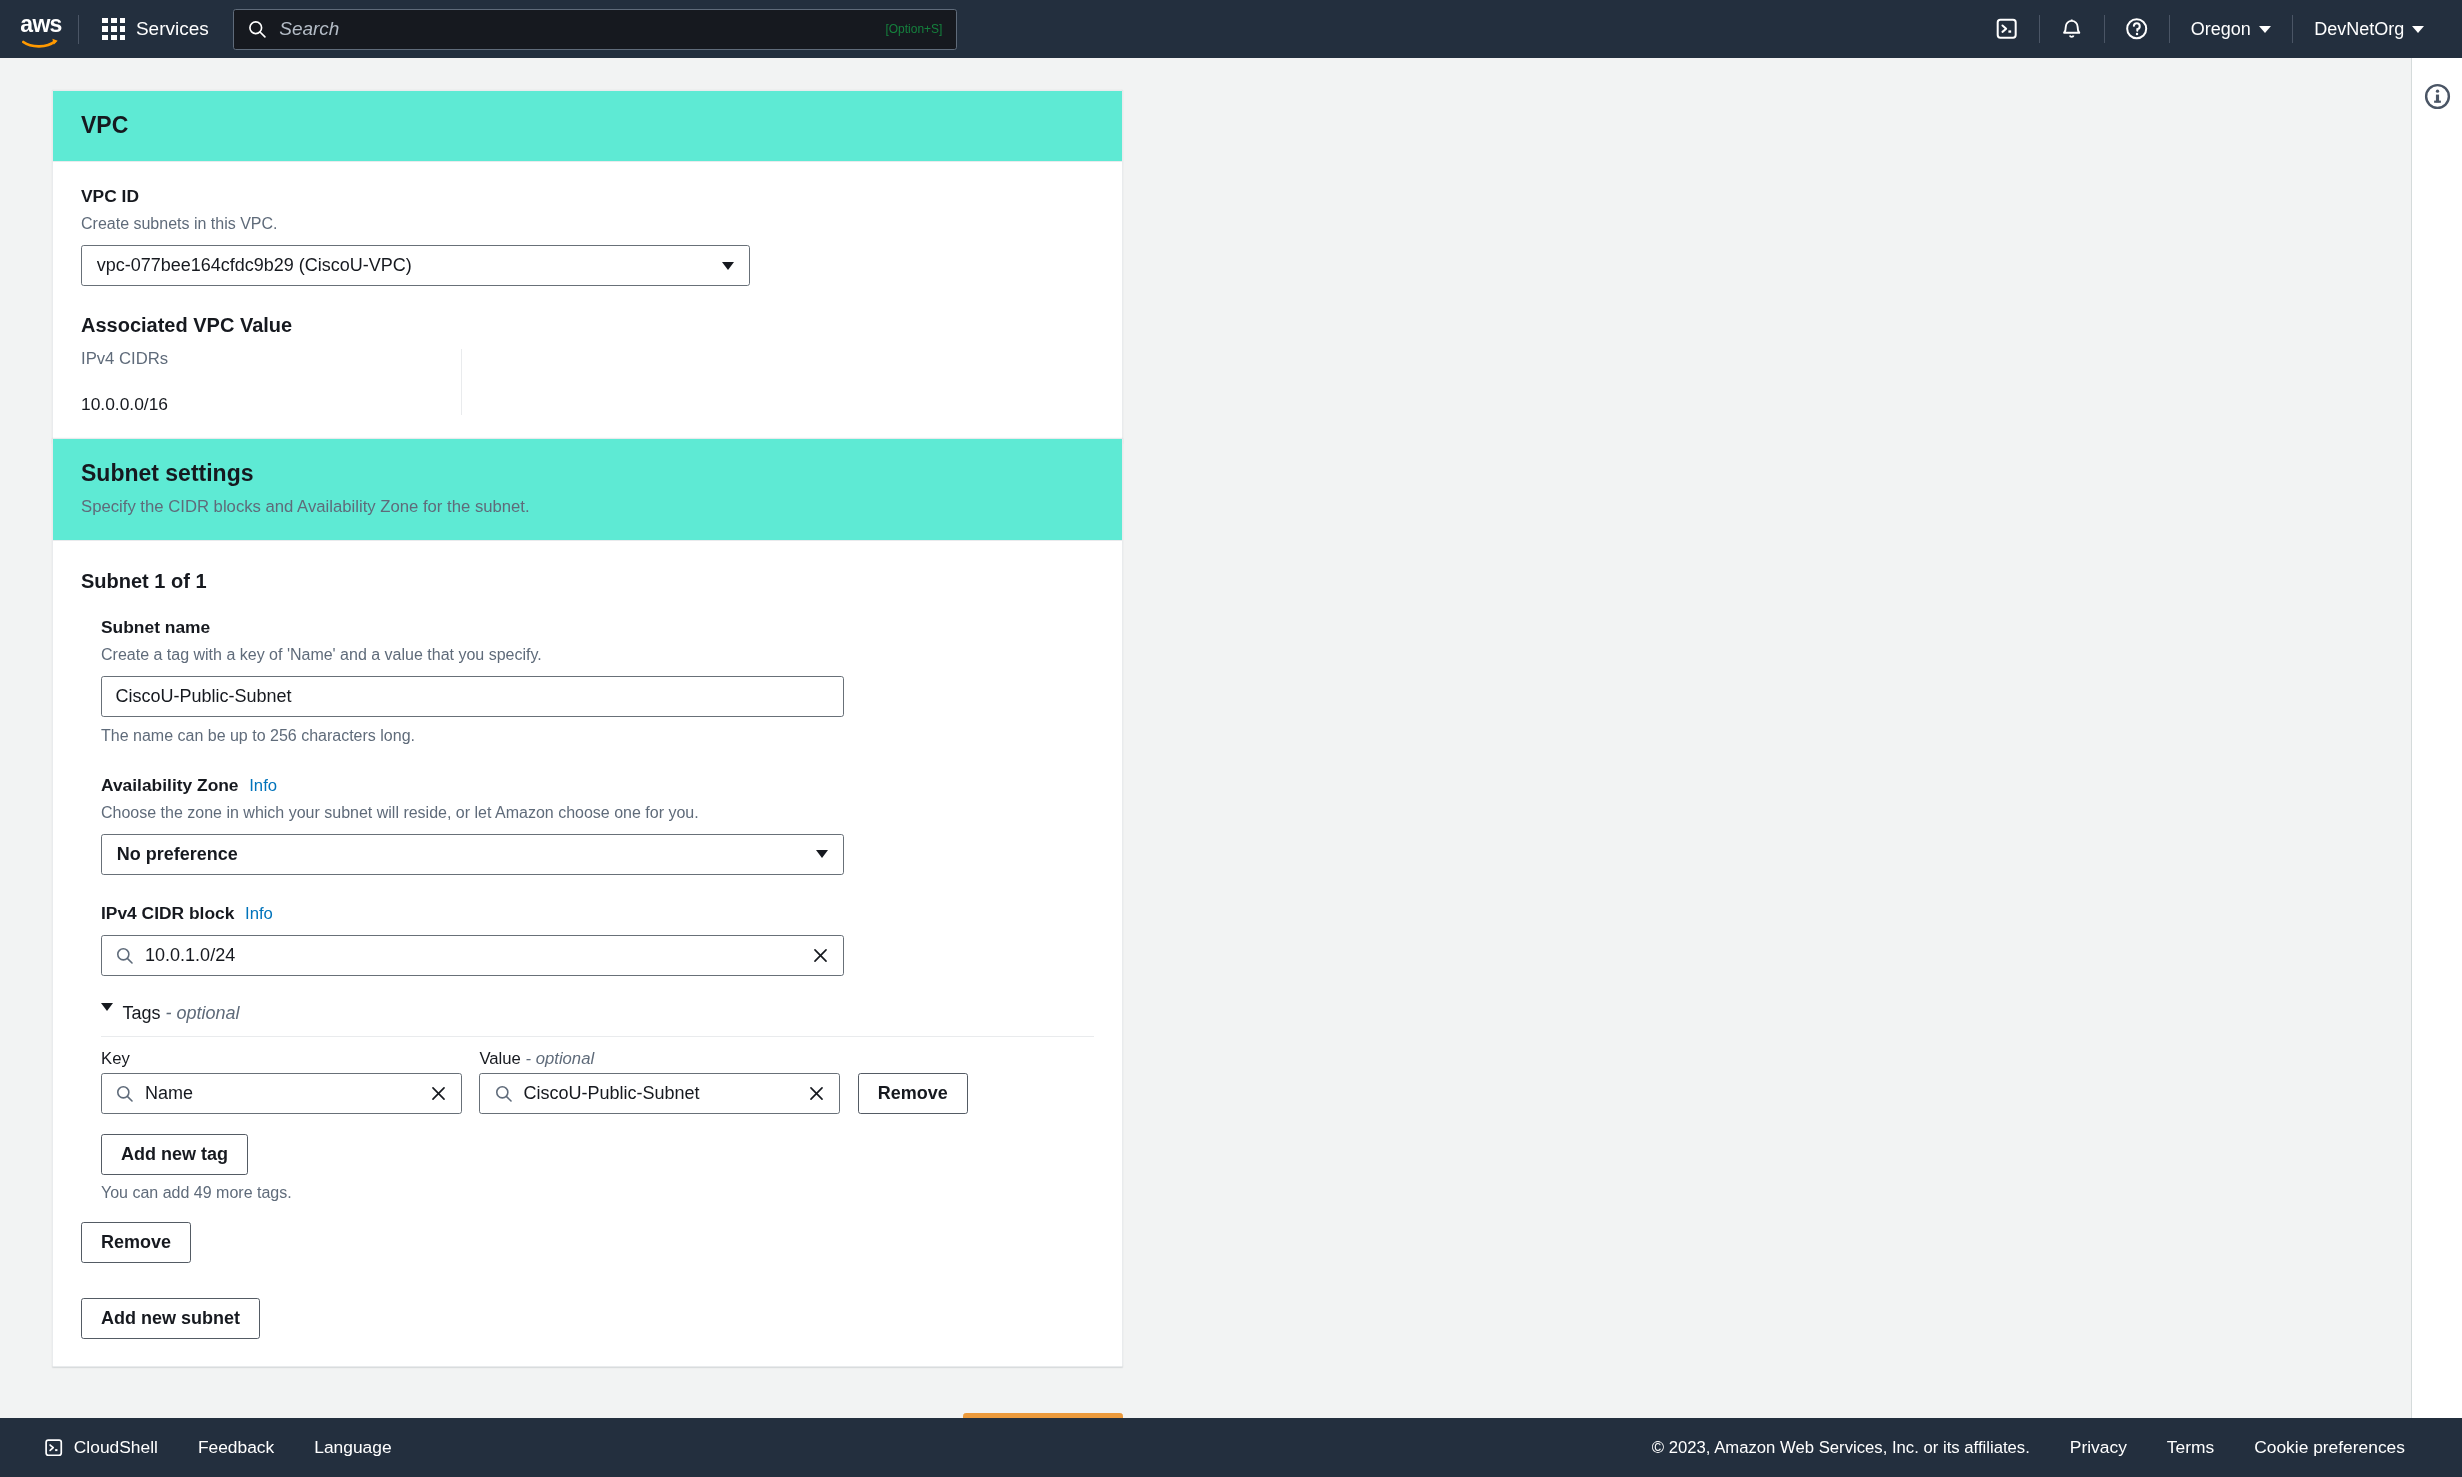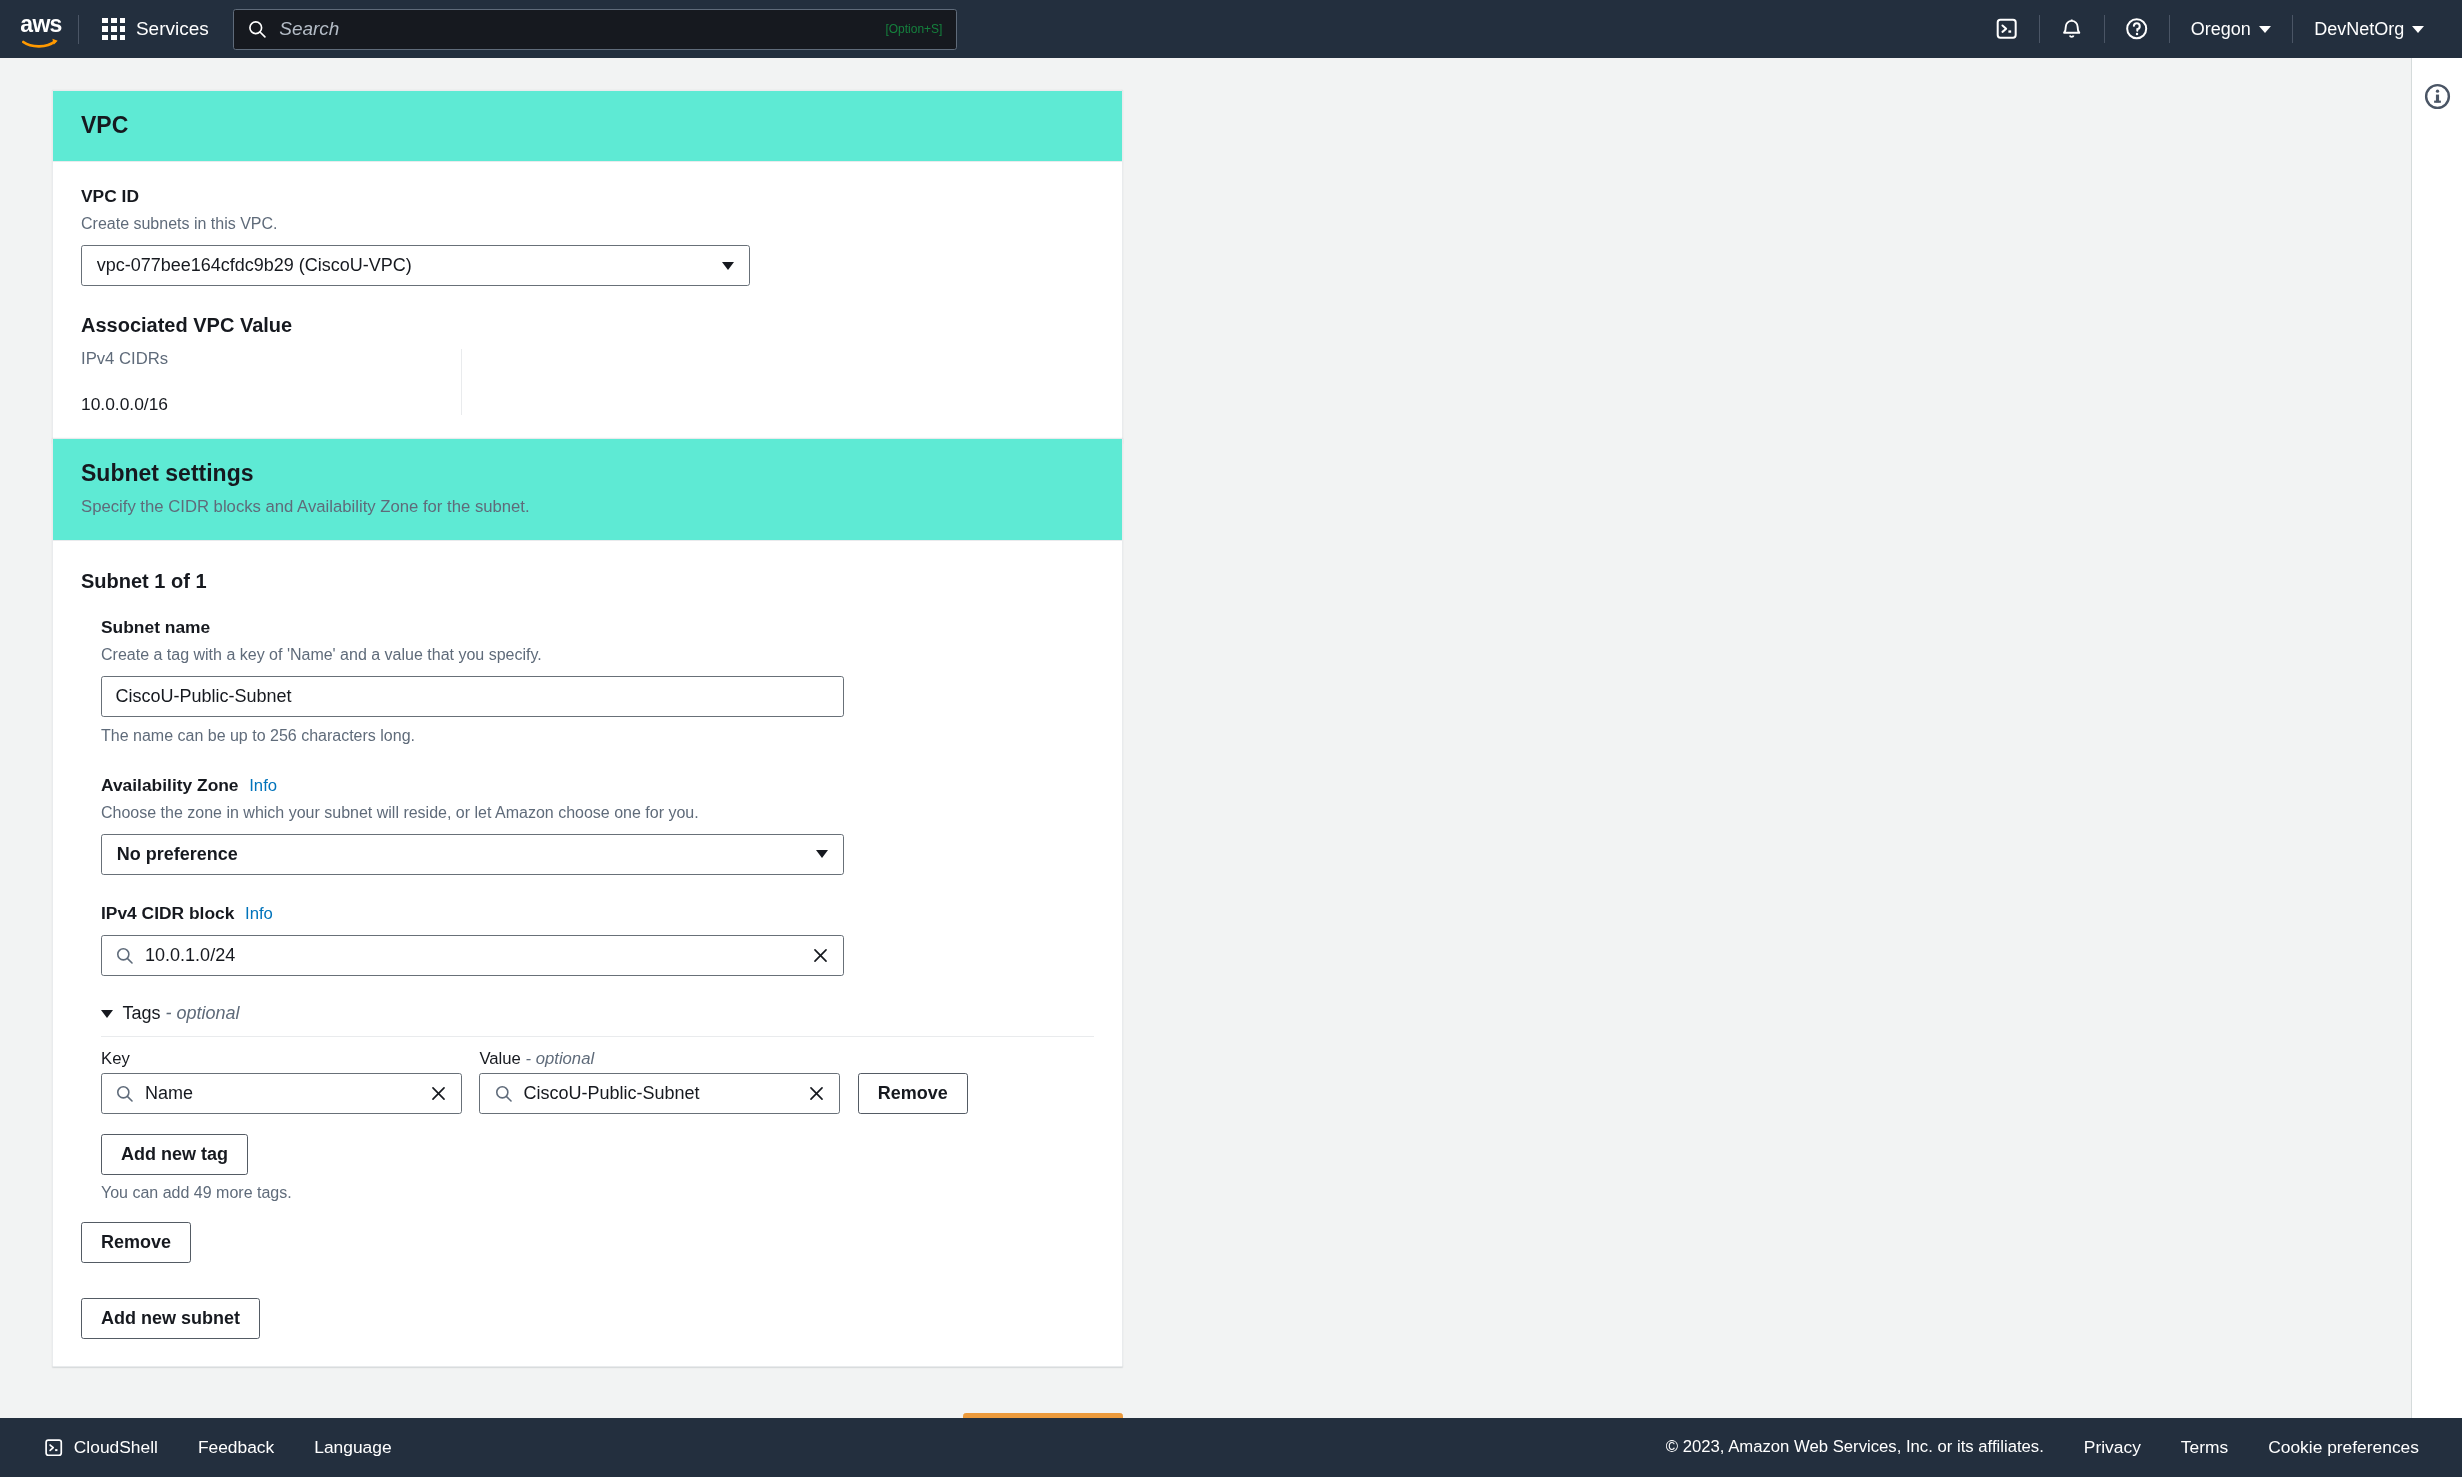--- a/index.html
+++ b/index.html
@@ -311,21 +311,20 @@
   .cidr-col-val {
     font-size: 17.4px;
     color: #16191f;
     padding-top: 10.7px;
   }
 
   .subnet-block { padding-left: 20px; }
 
   .tags-toggle {
     display: flex;
-    align-items: center;
     gap: 9.4px;
     cursor: pointer;
     margin-top: 2px;
   }
   .tri-down {
     width: 0; height: 0;
     border-left: 6.7px solid transparent;
     border-right: 6.7px solid transparent;
     border-top: 8.7px solid #16191f;
     flex: none;
@@ -416,22 +415,22 @@
     padding: 0 20px;
     cursor: pointer;
     white-space: nowrap;
     display: flex;
     align-items: center;
     gap: 9.4px;
   }
   .footer-right {
     margin-left: auto;
     display: flex;
-    align-items: flex-start;
-    padding-right: 23px;
+    align-items: center;
+    padding-right: 37px;
   }
   .footer-copy {
     color: #ffffff;
     font-size: 16.7px;
     padding: 0 20px;
     white-space: nowrap;
   }
 </style>
 </head>
 <body>

